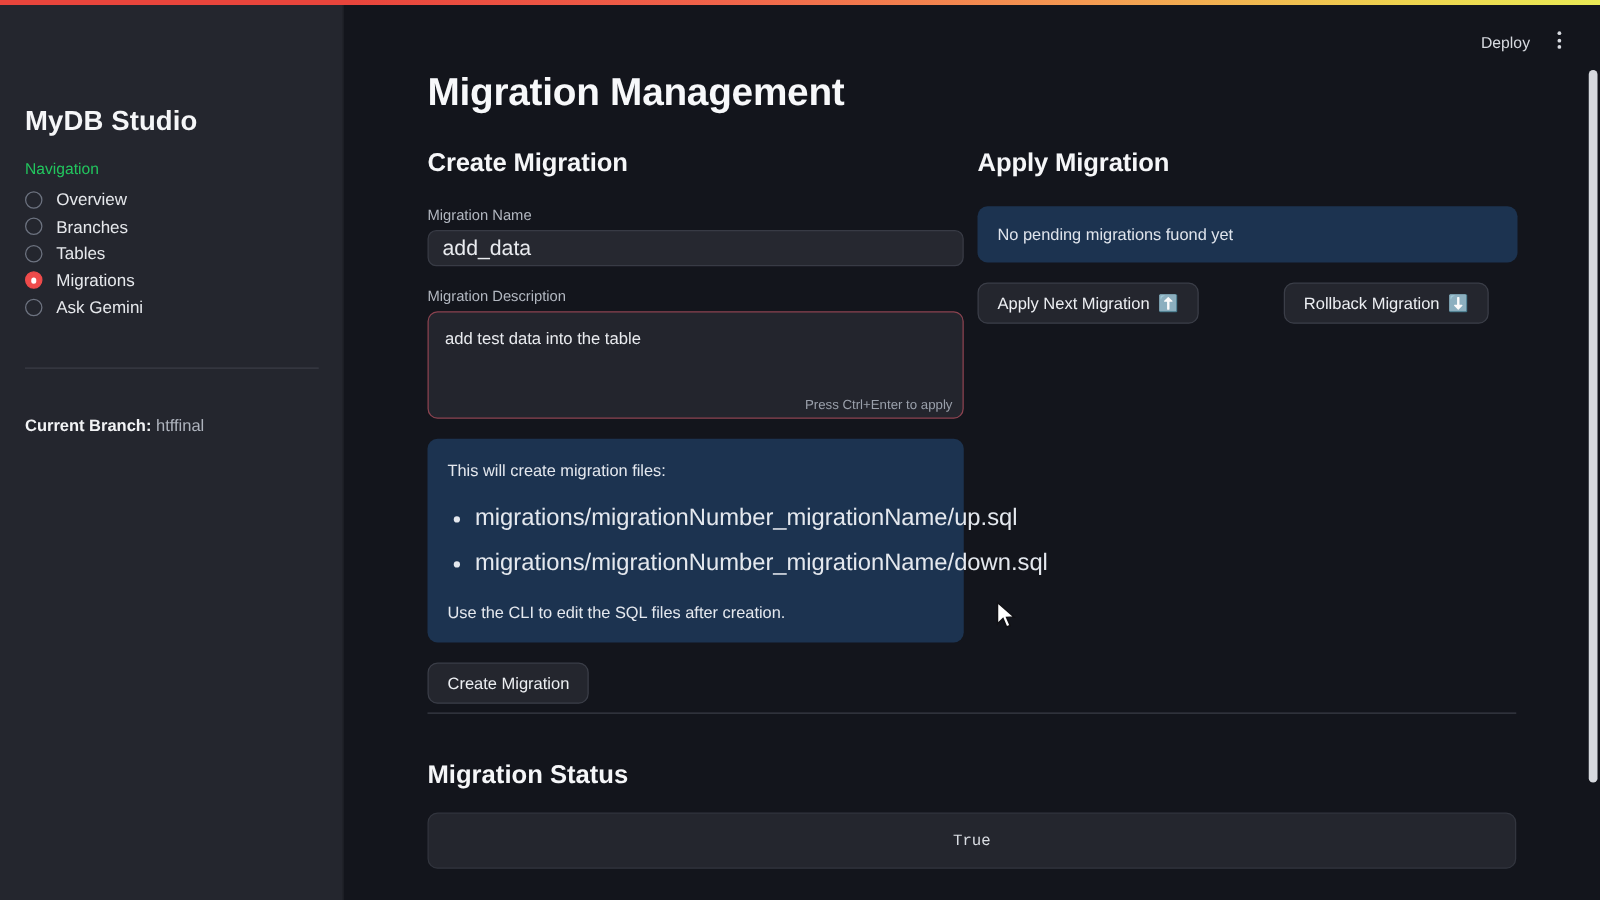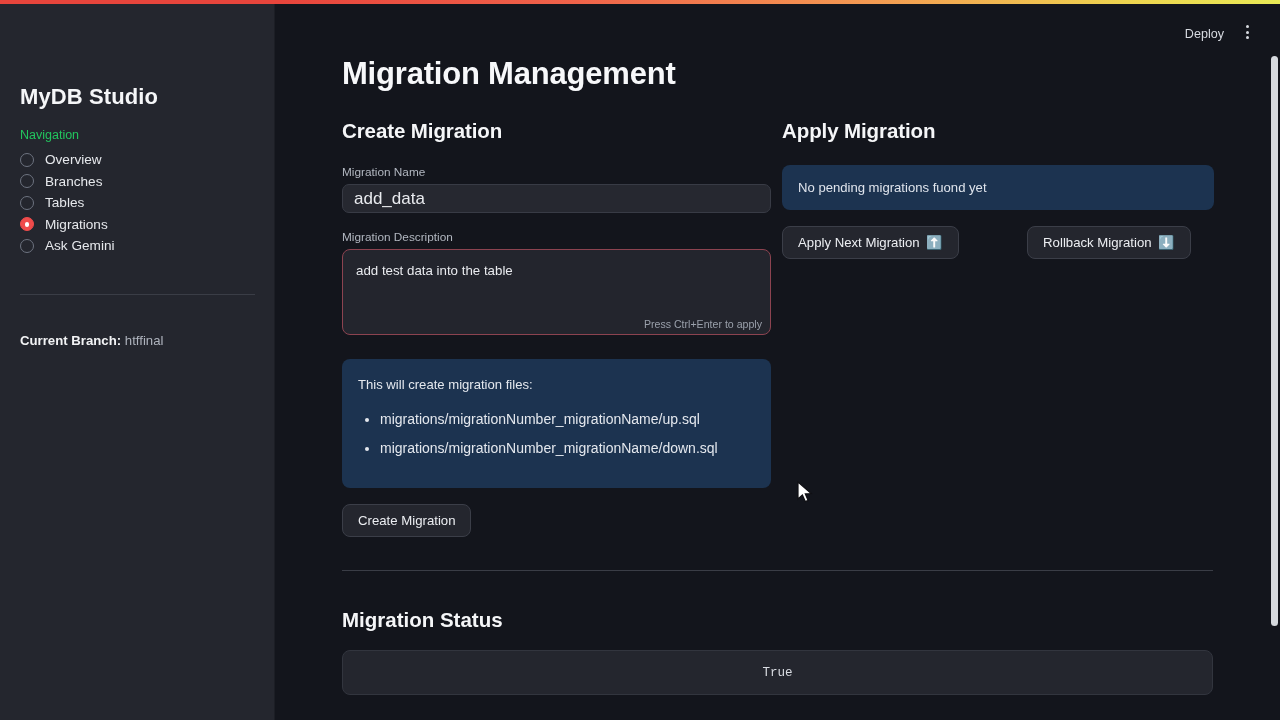--- a/index.html
+++ b/index.html
@@ -244,21 +244,21 @@
     color: #e4e8ee;
     font-size: 13.1px;
     line-height: 1.5;
   }
   .info-box ul {
     margin: 14px 0 14px 8px;
     padding-left: 14px;
   }
   .info-box li {
     margin-bottom: 8px;
-    font-size: 14px;
+    font-size: 19px;
   }
   .info-box li:last-child { margin-bottom: 0; }
   .info-box .closing { margin-top: 0; }
 
   .btn {
     display: inline-flex;
     align-items: center;
     justify-content: center;
     gap: 7px;
     height: 33px;
@@ -420,26 +420,27 @@
       </div>
 
       <div style="margin-top:17px;">
         <div class="field-label">Migration Description</div>
         <div class="textarea-wrap">
           <textarea class="textarea" placeholder="describe this migration" style="">add test data into the table</textarea>
           <div class="textarea-hint">Press Ctrl+Enter to apply</div>
         </div>
       </div>
 
-      <div class="info-box" style="margin-top:24px;">
+      <div class="info-box" style="margin-top:16px;">
         <div>This will create migration files:</div>
         <ul>
           <li>migrations/migrationNumber_migrationName/up.sql</li>
           <li>migrations/migrationNumber_migrationName/down.sql</li>
         </ul>
+        <div class="closing">Use the CLI to edit the SQL files after creation.</div>
       </div>
 
       <button class="btn" style="margin-top:16px;">Create Migration</button>
     </section>
 
     <section class="col-right">
       <h2 class="section-h2">Apply Migration</h2>
 
       <div class="notice-box" style="margin-top:22px;">
         <span>No pending migrations fuond yet</span>

